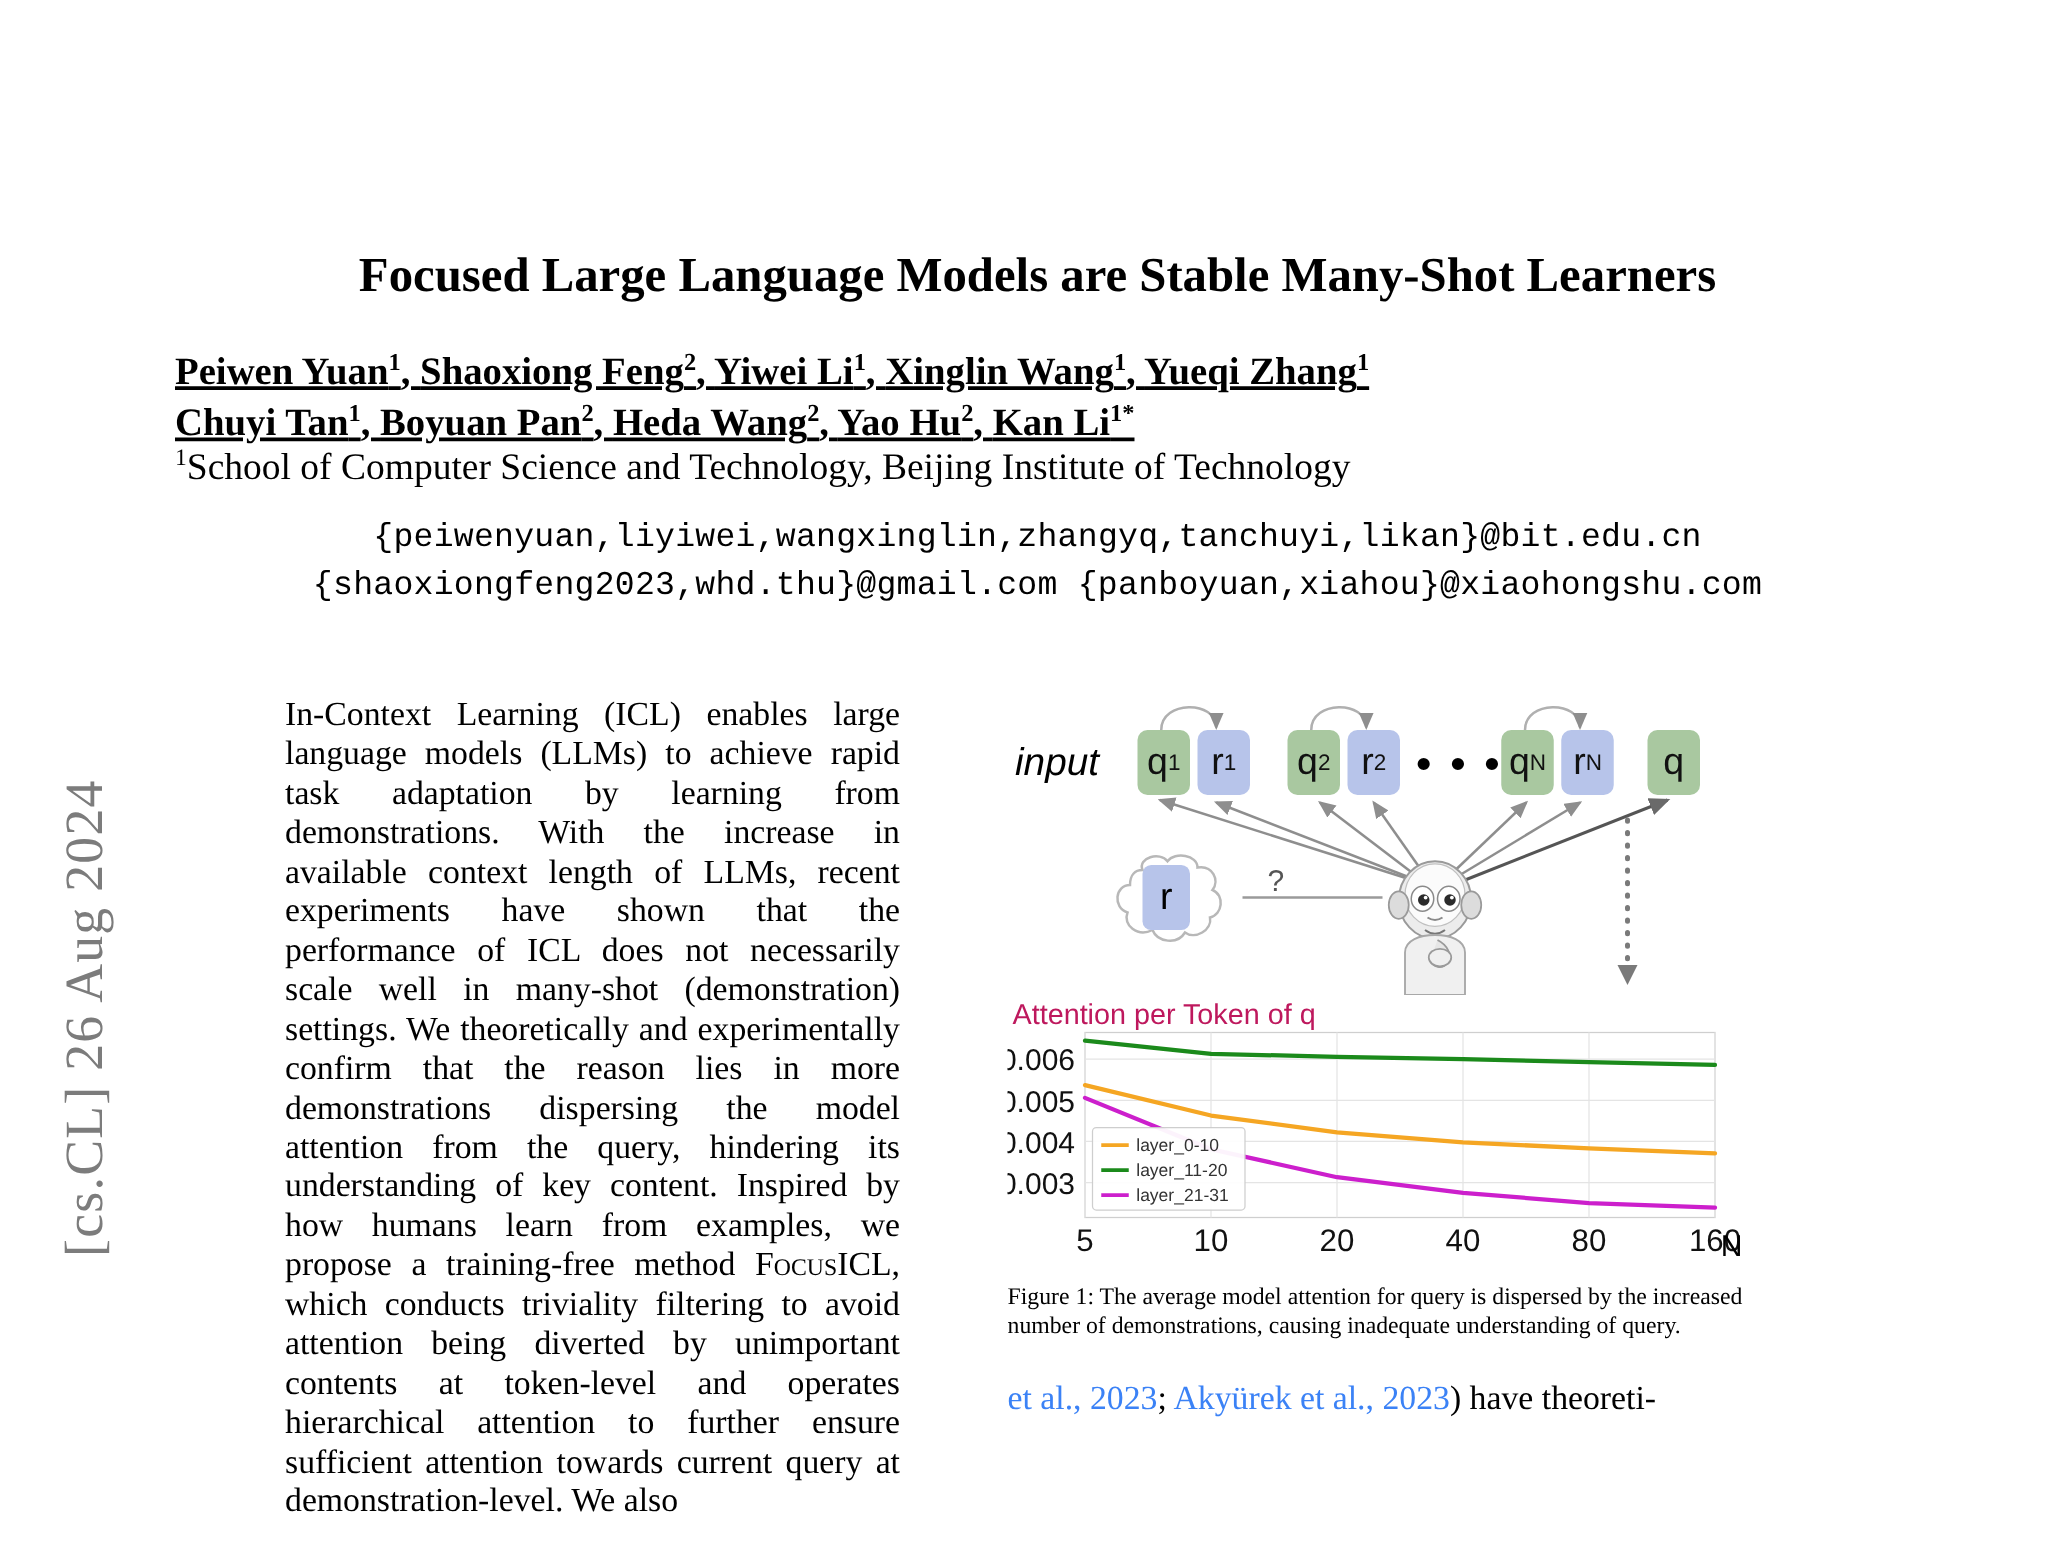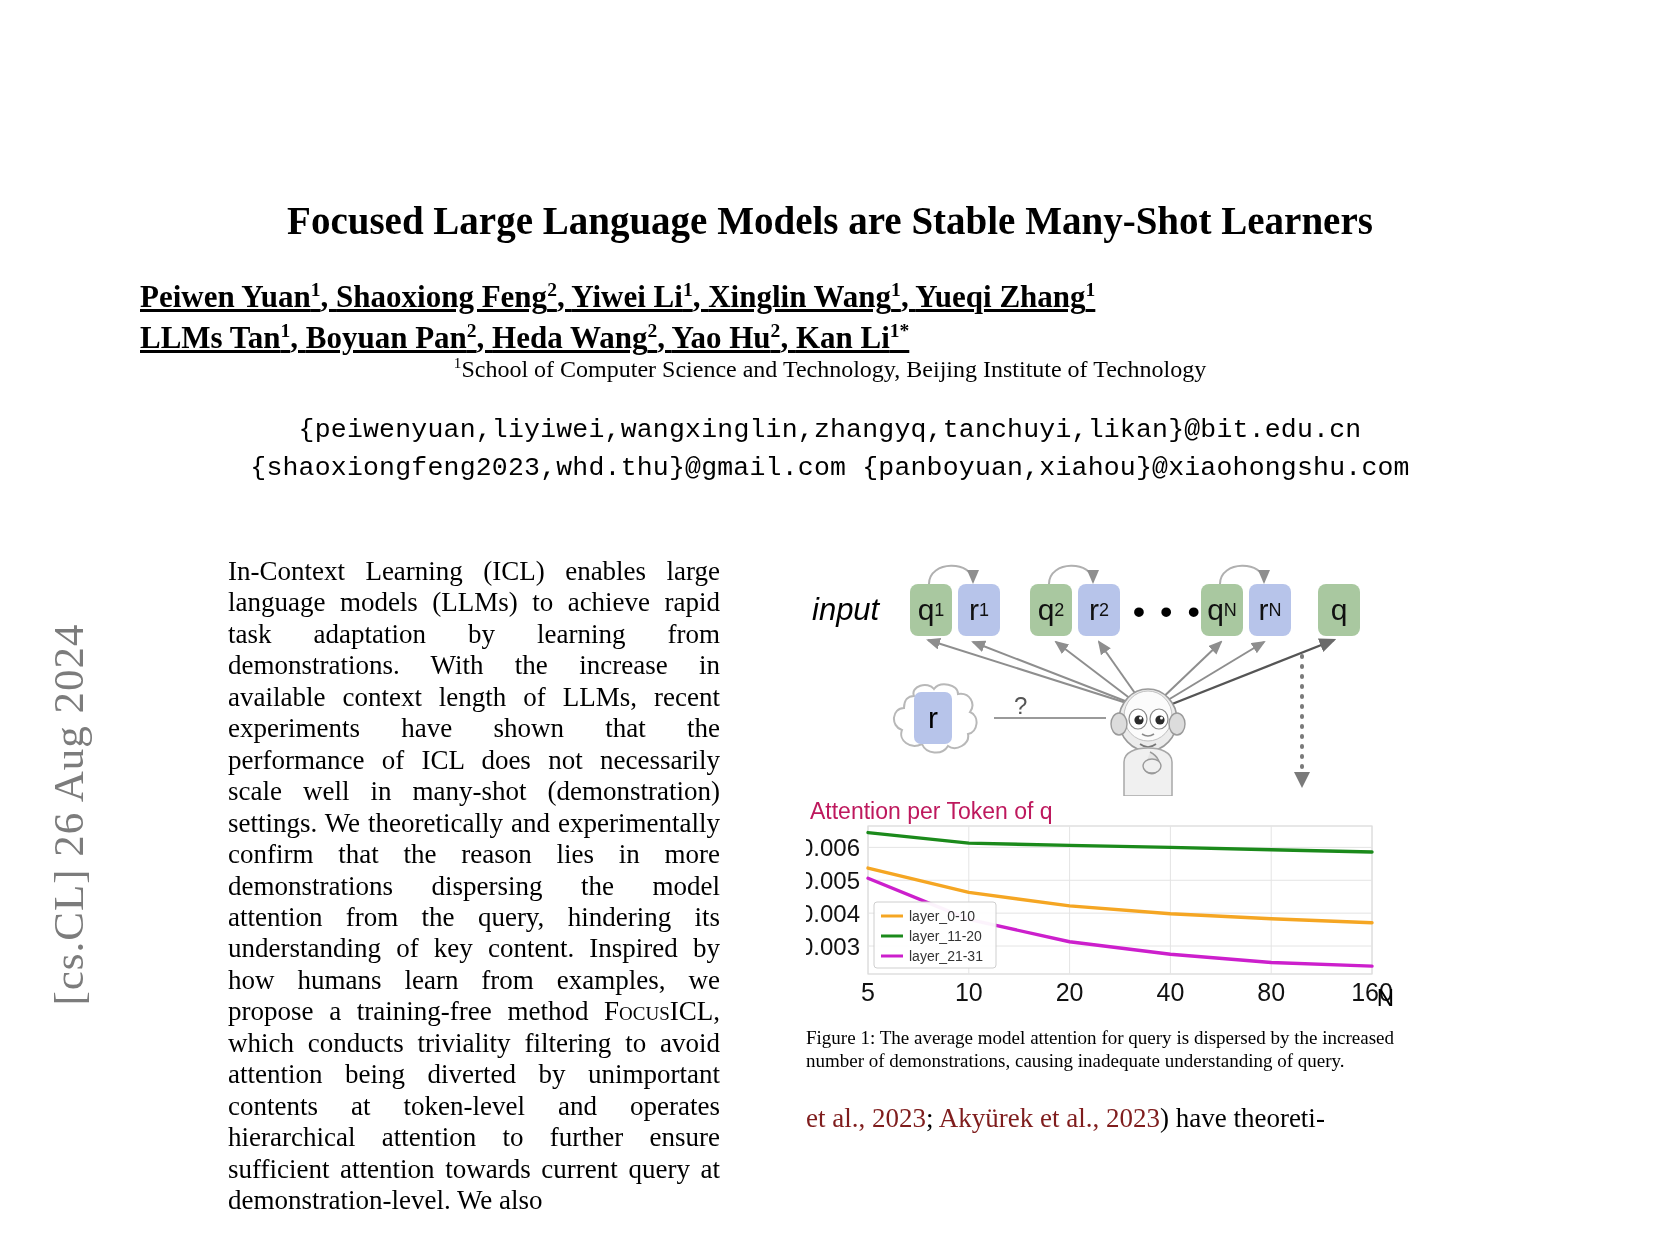--- a/index.html
+++ b/index.html
@@ -53,22 +53,21 @@
     font-size: 31px;
     font-weight: bold;
     line-height: 1.32;
     text-decoration: underline;
   }
   #affiliations {
     position: absolute;
     left: 140px;
     top: 355px;
     width: 1380px;
-    text-align: center;
-    font-size: 24px;
+    font-size: 30px;
     line-height: 1.24;
   }
   #emails {
     position: absolute;
     left: 60px;
     top: 412px;
     width: 1540px;
     text-align: center;
     font-family: "Liberation Mono", monospace;
     font-size: 26.5px;
@@ -212,37 +211,37 @@
     font-size: 19px;
     line-height: 1.19;
     text-align: justify;
     text-align-last: left;
   }
   #body-continued {
     margin-top: 30px;
     font-size: 27px;
     line-height: 1.19;
   }
-  .cite { color: #7f1d1d; }
+  .cite { color: #3b82f6; }
 </style>
 </head>
 <body>
 
 <div id="page">
 
   <div id="arxiv-stamp">[cs.CL]  26 Aug 2024</div>
 
   <div id="title">Focused Large Language Models are Stable Many-Shot Learners</div>
 
   <div id="authors">
     <div>
       <span>Peiwen Yuan</span><sup>1</sup><span>, </span><span>Shaoxiong Feng</span><sup>2</sup><span>, </span><span>Yiwei Li</span><sup>1</sup><span>, </span><span>Xinglin Wang</span><sup>1</sup><span>, </span><span>Yueqi Zhang</span><sup>1</sup>
     </div>
     <div>
-      <span>LLMs Tan</span><sup>1</sup><span>, </span><span>Boyuan Pan</span><sup>2</sup><span>, </span><span>Heda Wang</span><sup>2</sup><span>, </span><span>Yao Hu</span><sup>2</sup><span>, </span><span>Kan Li</span><sup>1*</sup>
+      <span>Chuyi Tan</span><sup>1</sup><span>, </span><span>Boyuan Pan</span><sup>2</sup><span>, </span><span>Heda Wang</span><sup>2</sup><span>, </span><span>Yao Hu</span><sup>2</sup><span>, </span><span>Kan Li</span><sup>1*</sup>
     </div>
   </div>
 
   <div id="affiliations">
     <div><sup>1</sup><span>School of Computer Science and Technology, Beijing Institute of Technology</span></div>
   </div>
 
   <div id="emails">
     <div>{peiwenyuan,liyiwei,wangxinglin,zhangyq,tanchuyi,likan}@bit.edu.cn</div>
     <div>{shaoxiongfeng2023,whd.thu}@gmail.com  {panboyuan,xiahou}@xiaohongshu.com</div>

